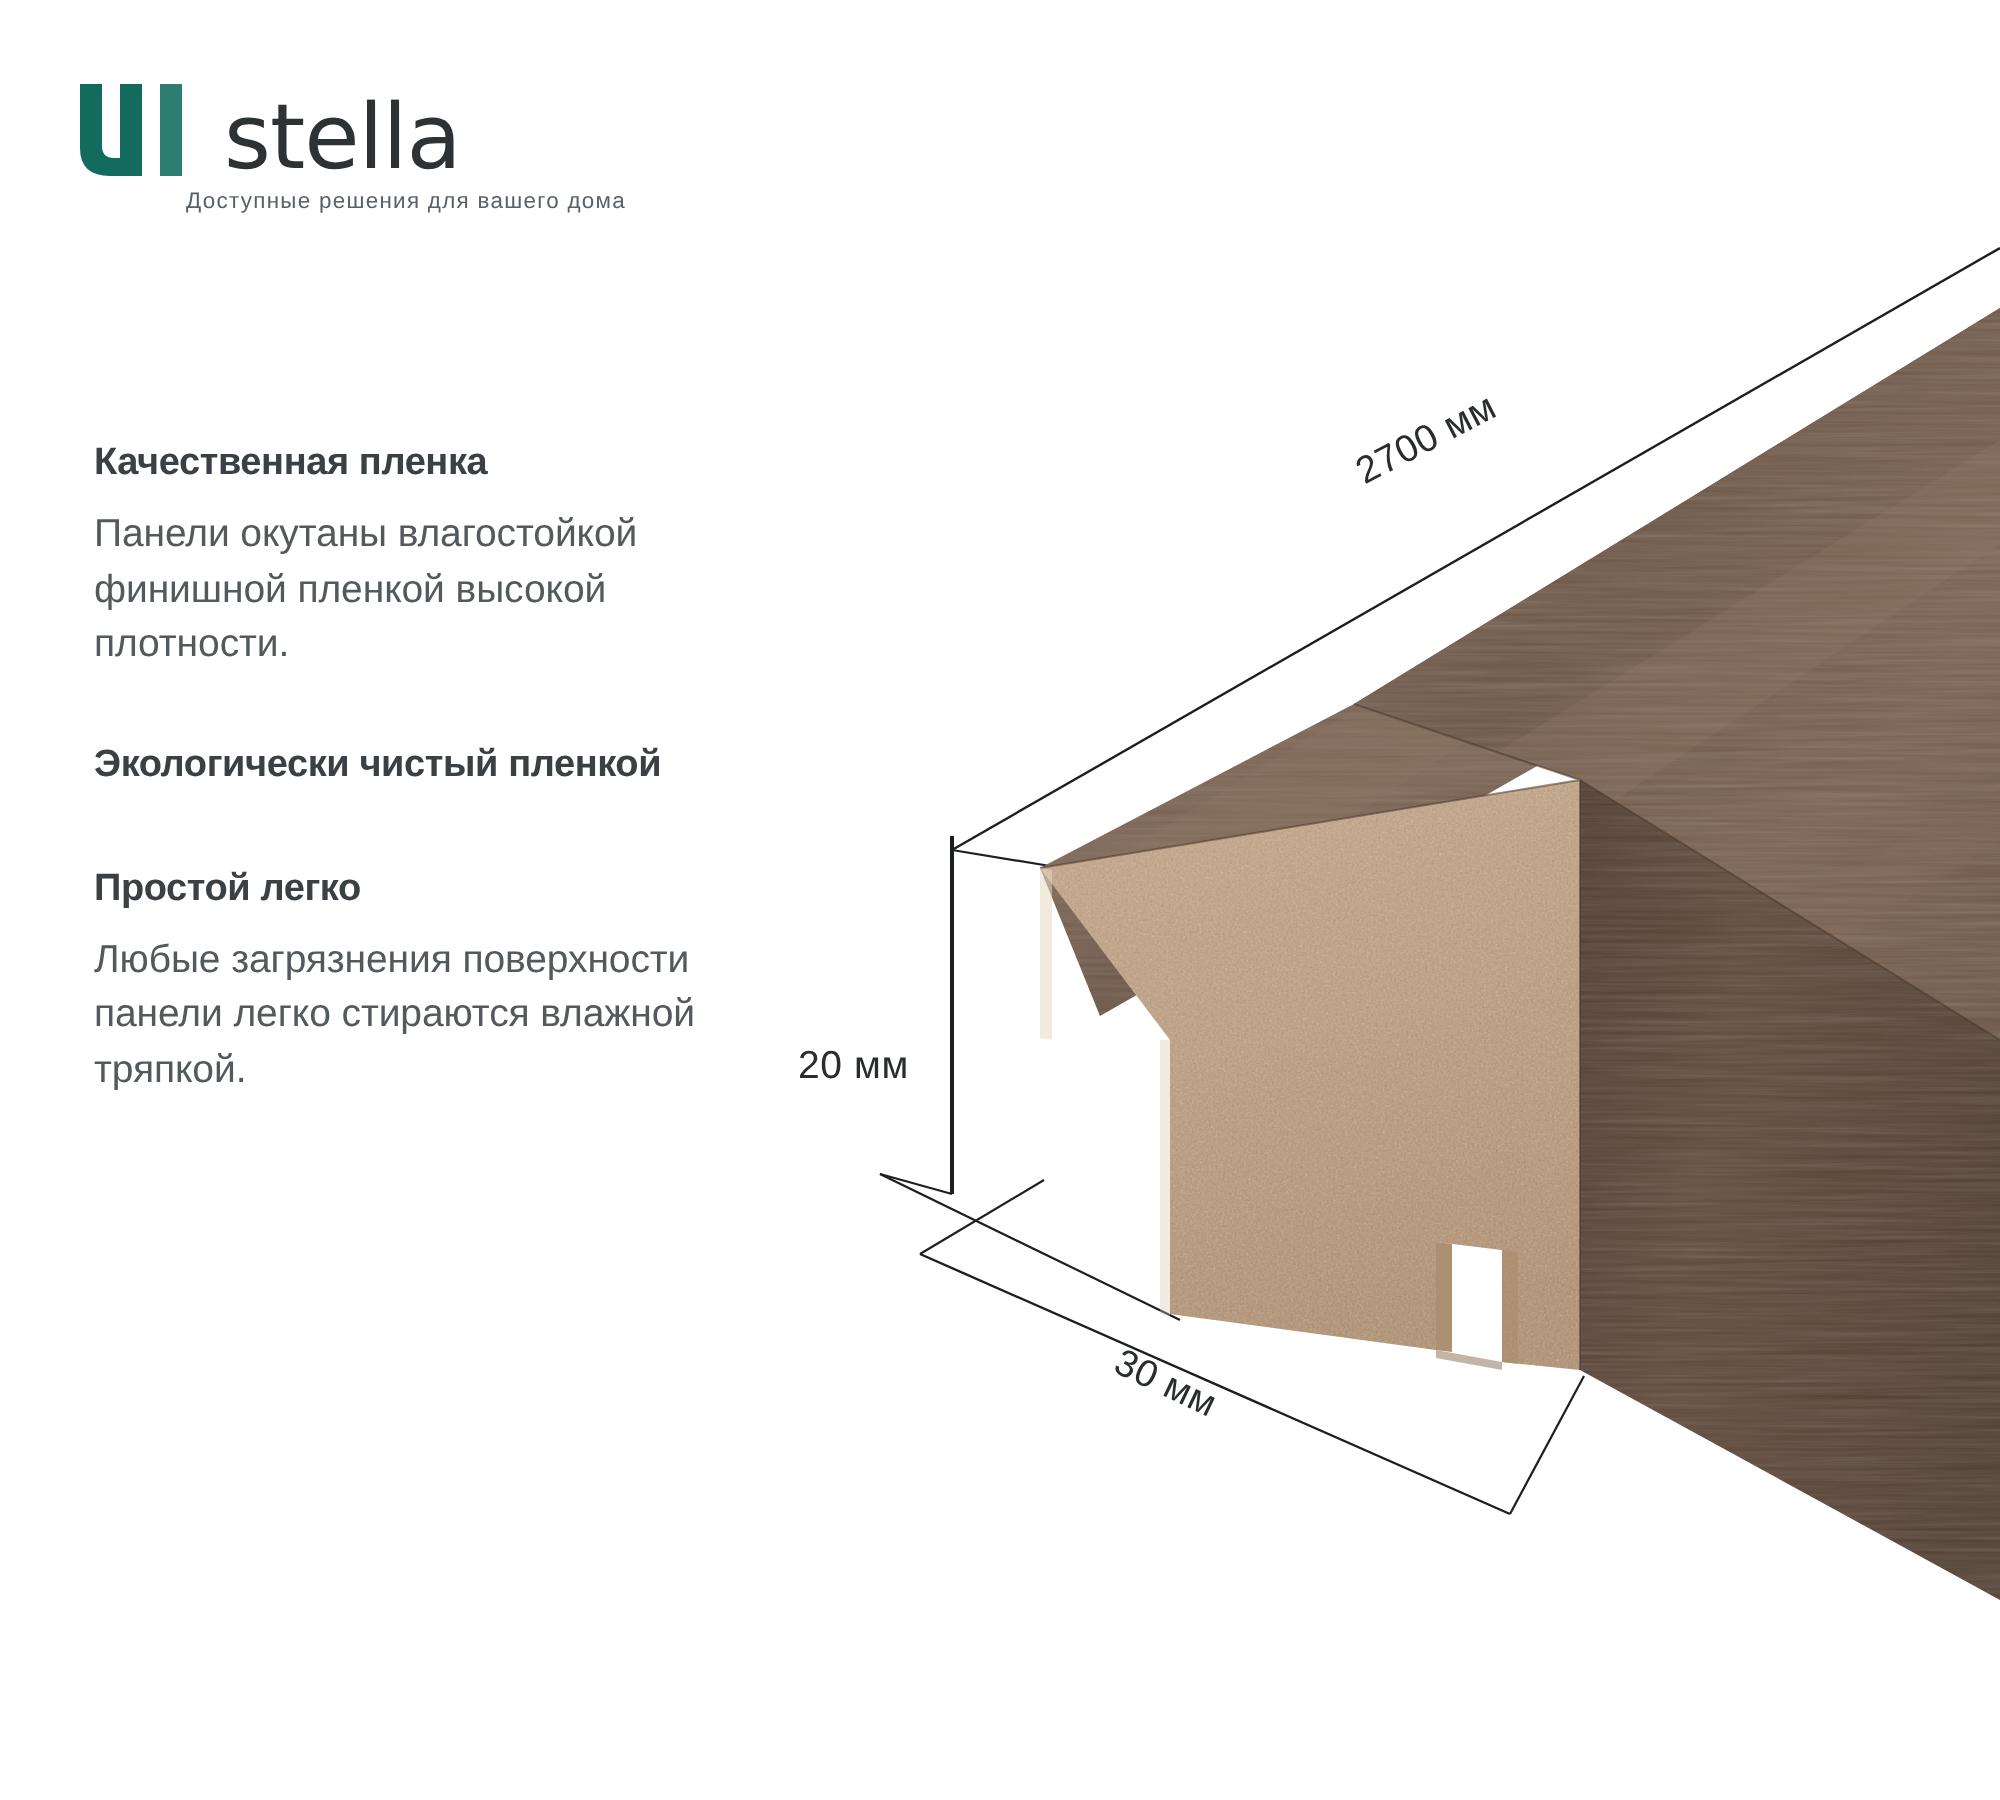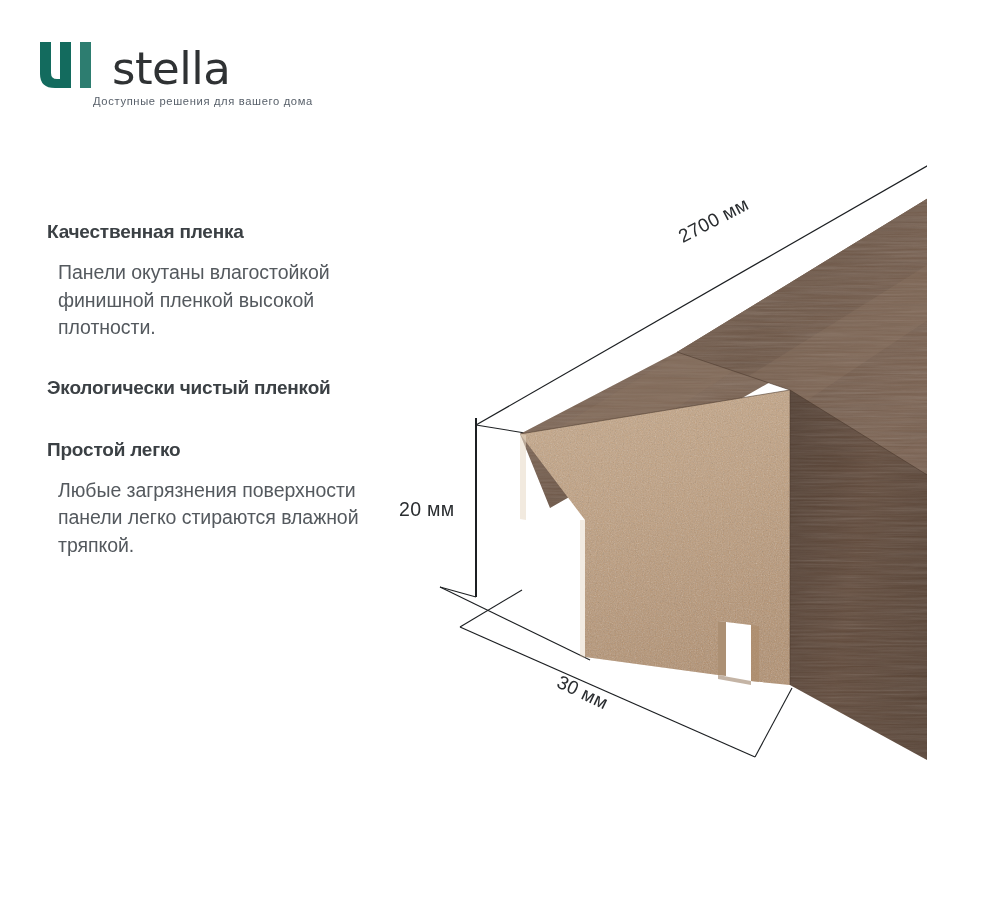--- a/index.html
+++ b/index.html
@@ -7,21 +7,21 @@
     margin: 0;
     padding: 0;
     background: #ffffff;
   }
   body {
     font-family: "Liberation Sans", sans-serif;
     -webkit-font-smoothing: antialiased;
   }
   #page {
     position: relative;
-    width: 927px;
+    width: 1000px;
     height: 900px;
     background: #ffffff;
     overflow: hidden;
   }
 
   
   #logo-block {
     position: absolute;
     left: 38px;
     top: 40px;
@@ -72,21 +72,21 @@
     line-height: 32px;
     font-weight: 700;
     color: #3b4044;
     margin: 0 0 6px 0;
     letter-spacing: -0.2px;
   }
   .feature-body {
     font-size: 19.5px;
     line-height: 27.5px;
     color: #54595e;
-    margin: 11px;
+    margin: 0;
     letter-spacing: -0.05px;
   }
 
   
   #bottom-heading {
     position: absolute;
     left: 47px;
     top: 827px;
     font-size: 42px;
     line-height: 48px;
@@ -115,21 +115,21 @@
   }
   #label-2700 {
     left: 300px;
     top: 127px;
     transform: rotate(-27.5deg);
     transform-origin: left center;
     font-size: 19px;
   }
   #label-20 {
     left: 19px;
-    top: 398px;
+    top: 422px;
   }
   #label-30 {
     left: 178px;
     top: 570px;
     transform: rotate(25.5deg);
     transform-origin: left center;
     font-size: 19px;
   }
 </style>
 </head>

